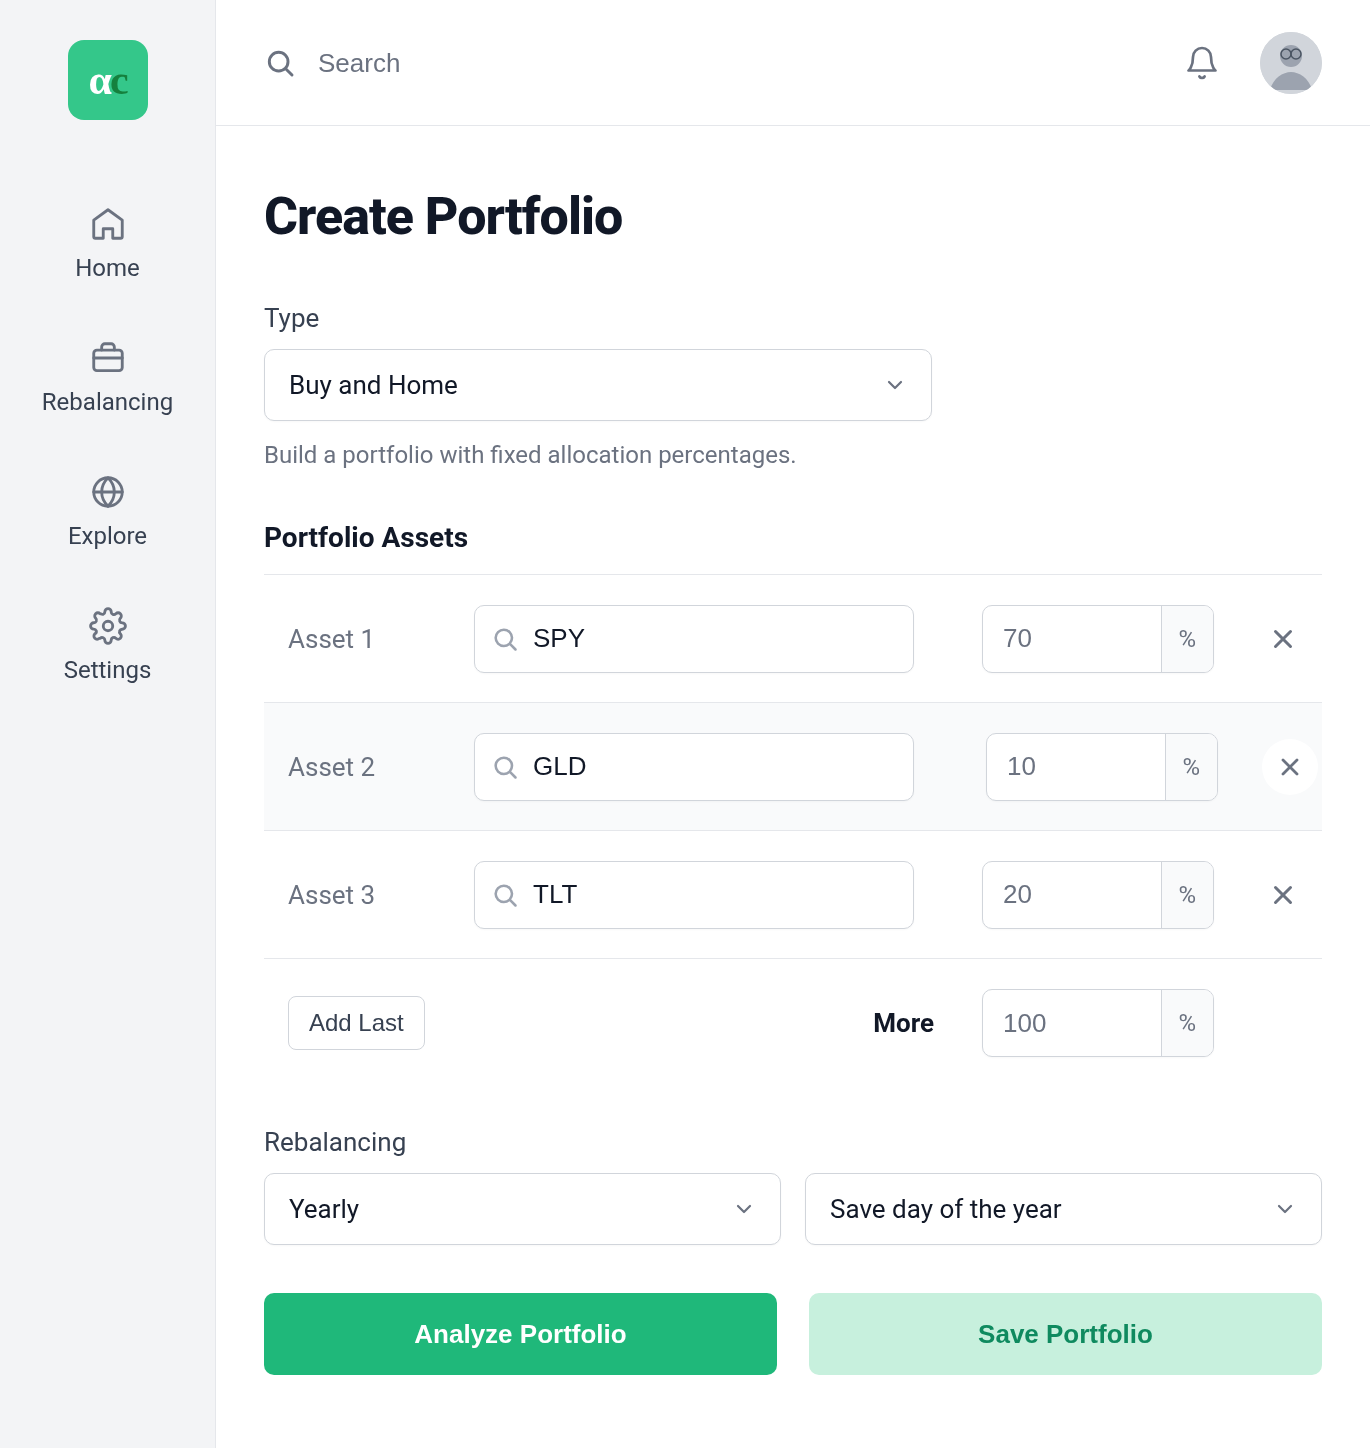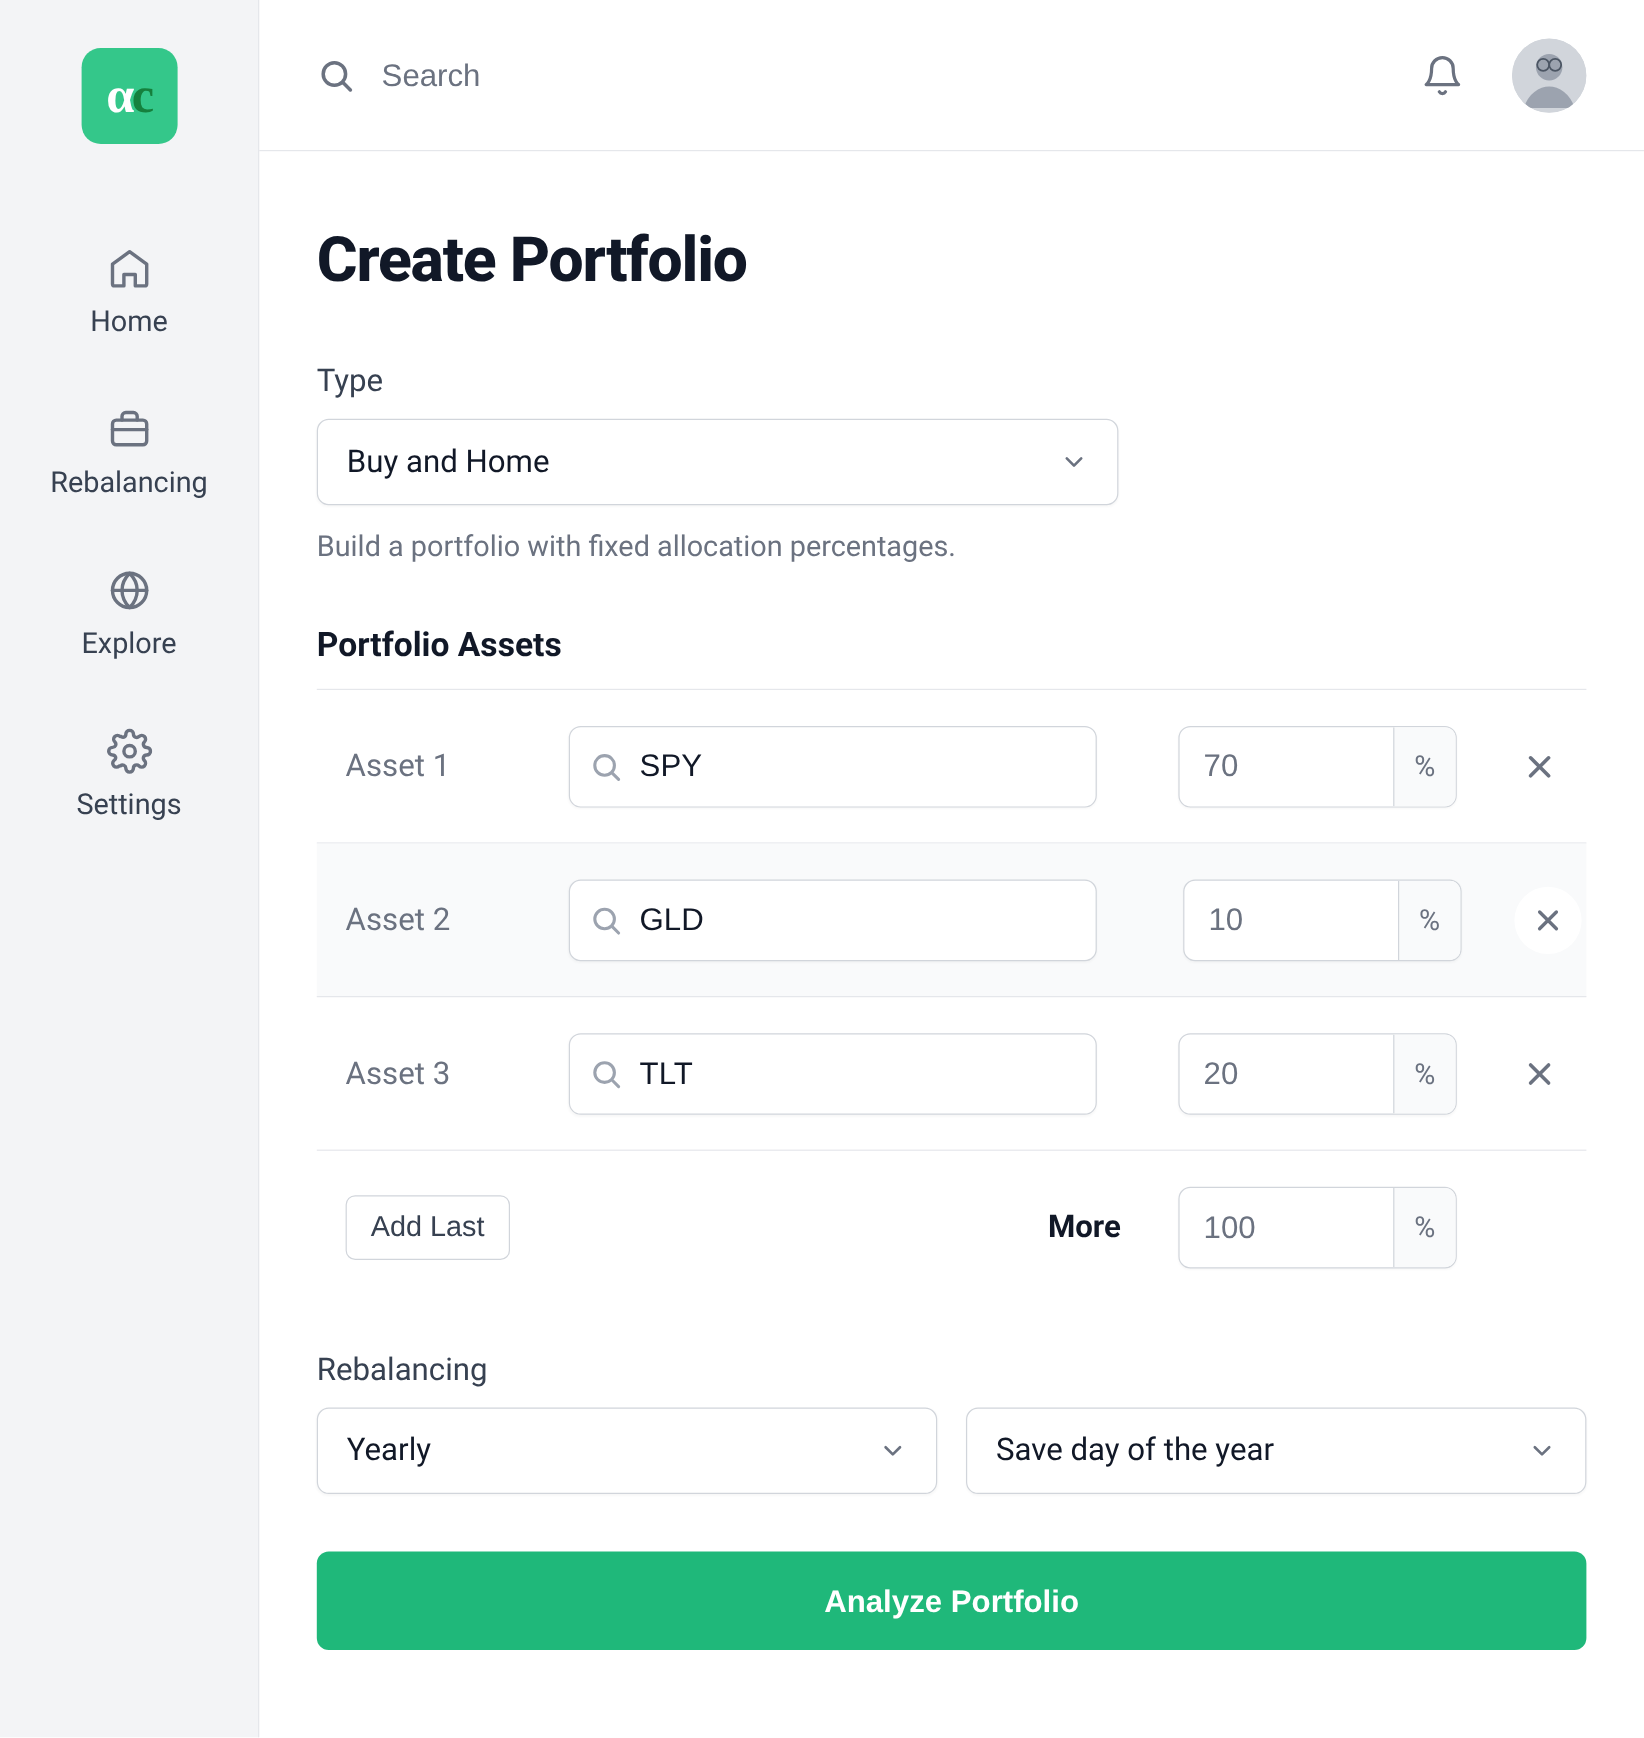--- a/index.html
+++ b/index.html
@@ -471,16 +471,17 @@
               <svg width="24" height="24" viewBox="0 0 24 24" fill="none" stroke="currentColor" stroke-width="2.2" stroke-linecap="round" stroke-linejoin="round">
                   <polyline points="6 9 12 15 18 9"></polyline>
                 </svg>
             </span>
           </div>
         </div>
       </div>
 
       <div class="action-row">
         <button class="btn btn-primary">Analyze Portfolio</button>
+        <button class="btn btn-secondary">Save Portfolio</button>
       </div>
     </div>
   </div>
 </div>
 
 </body></html>

